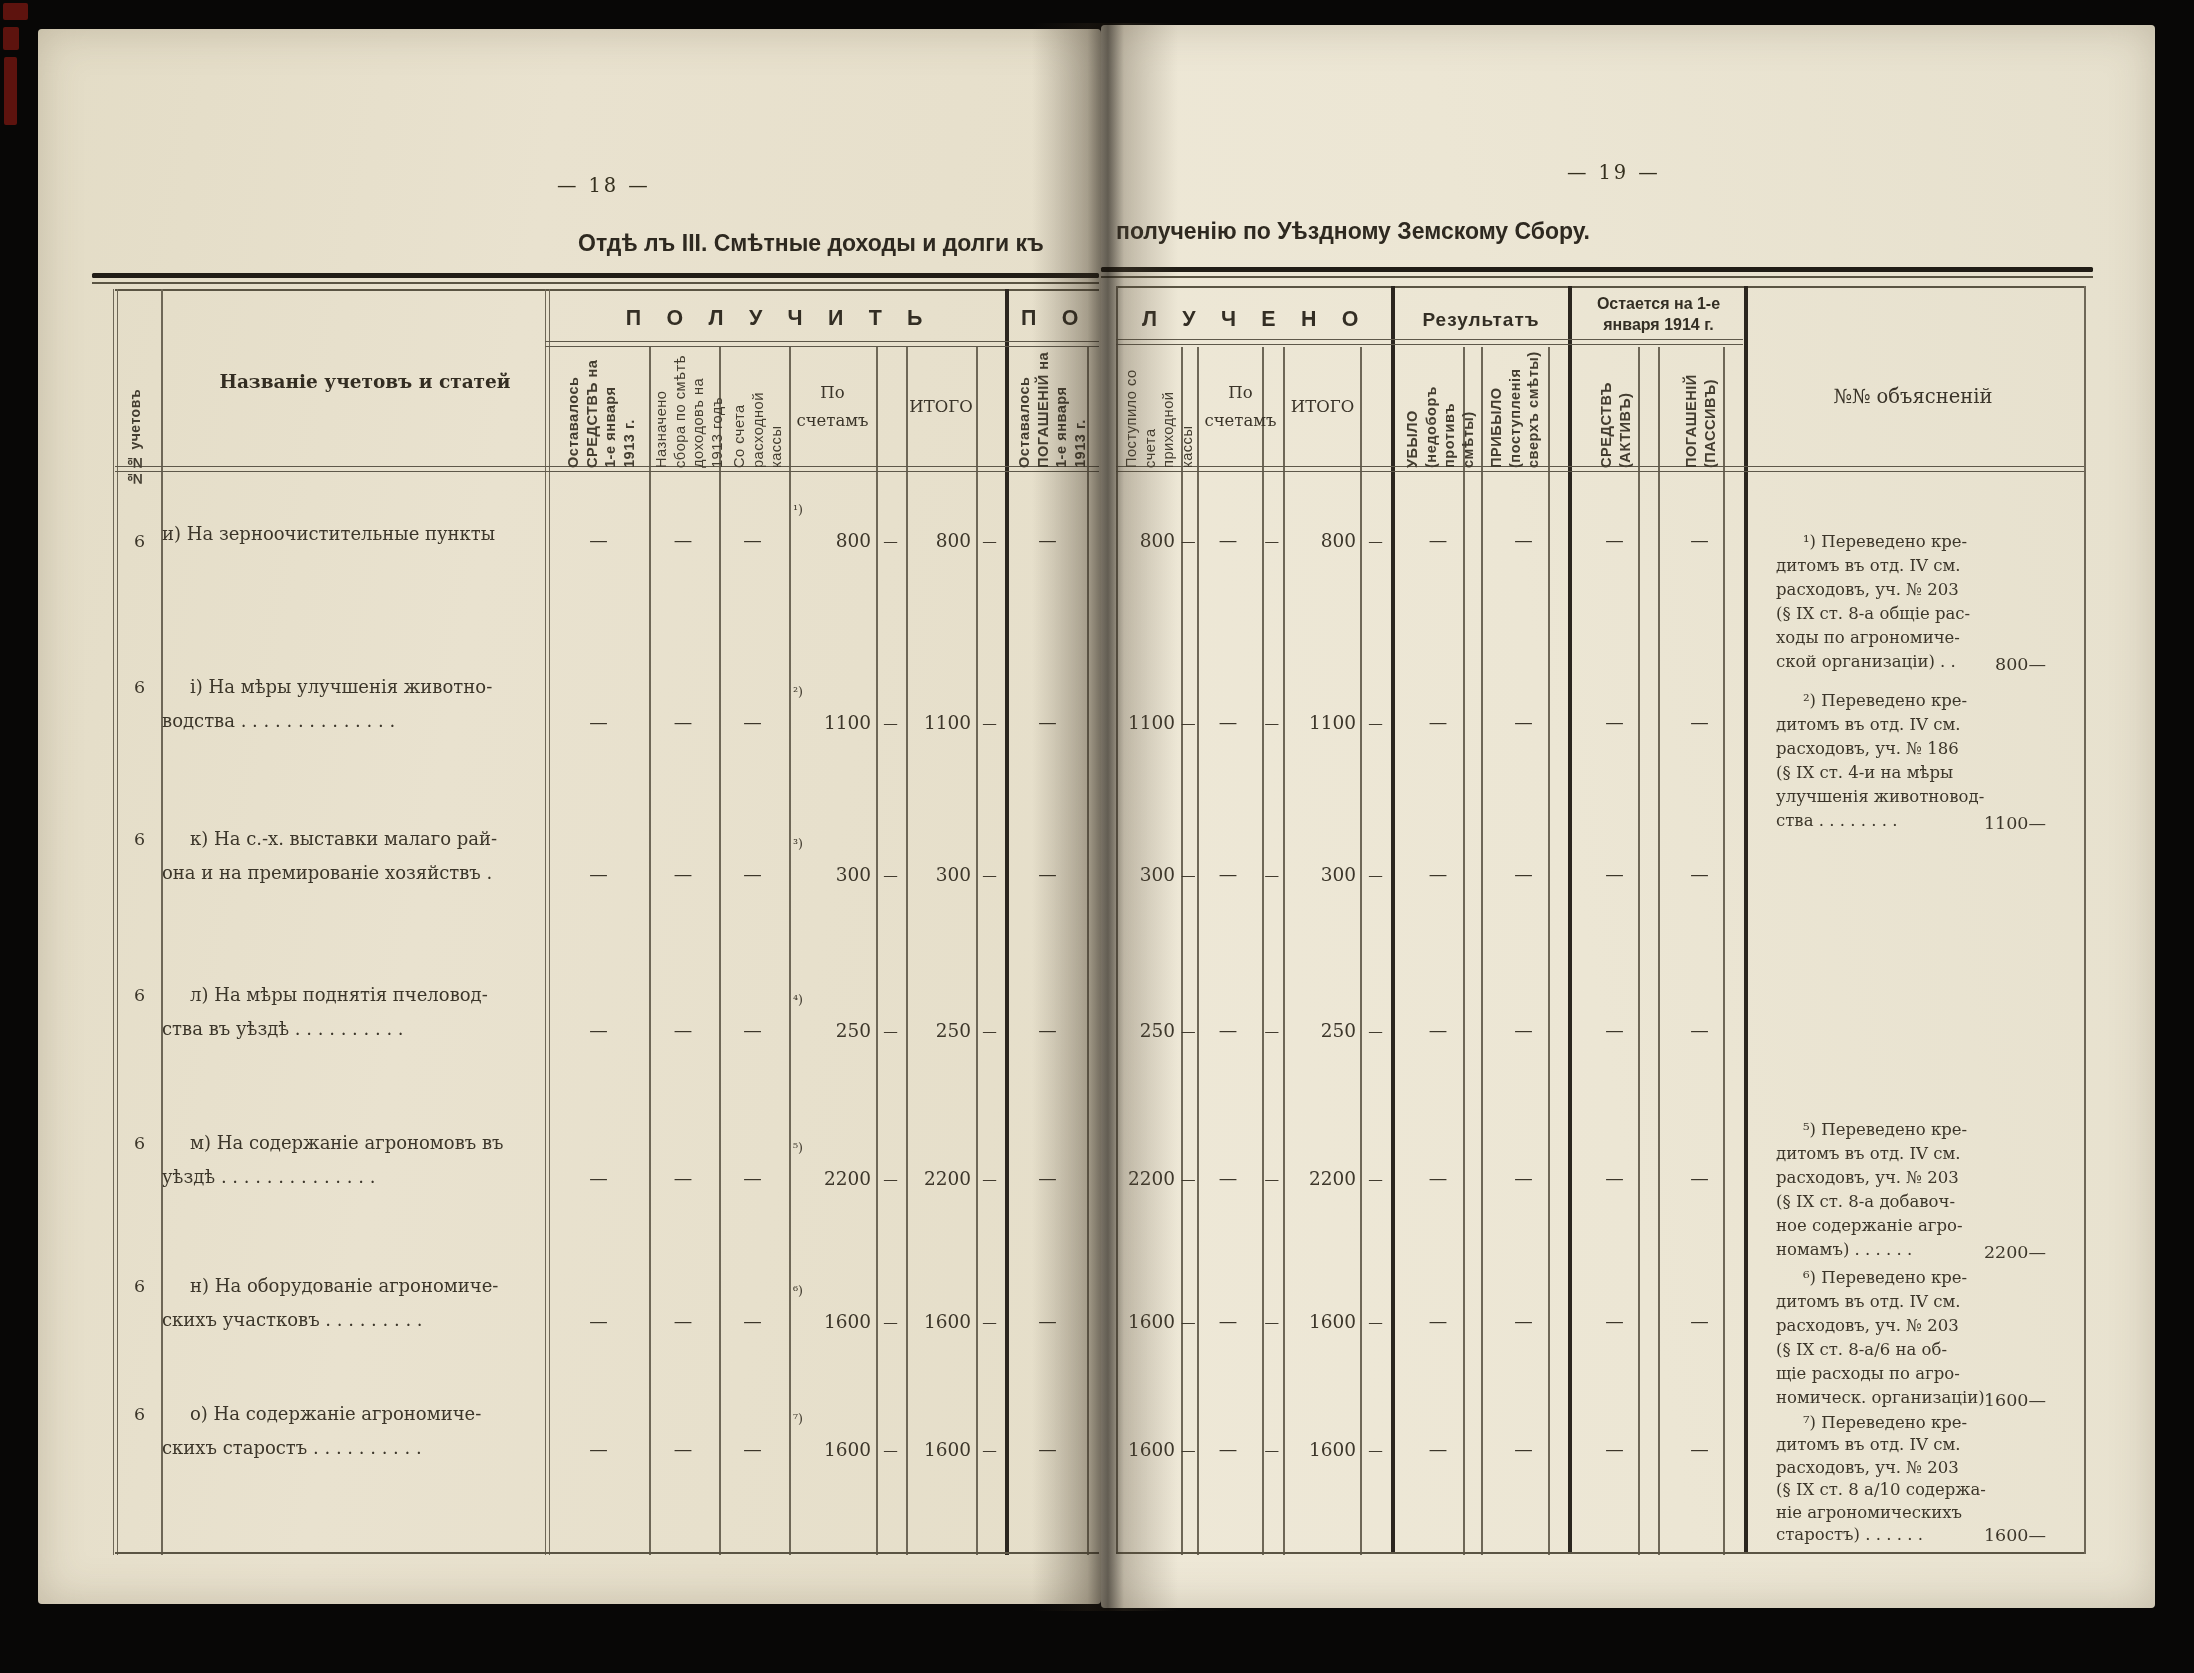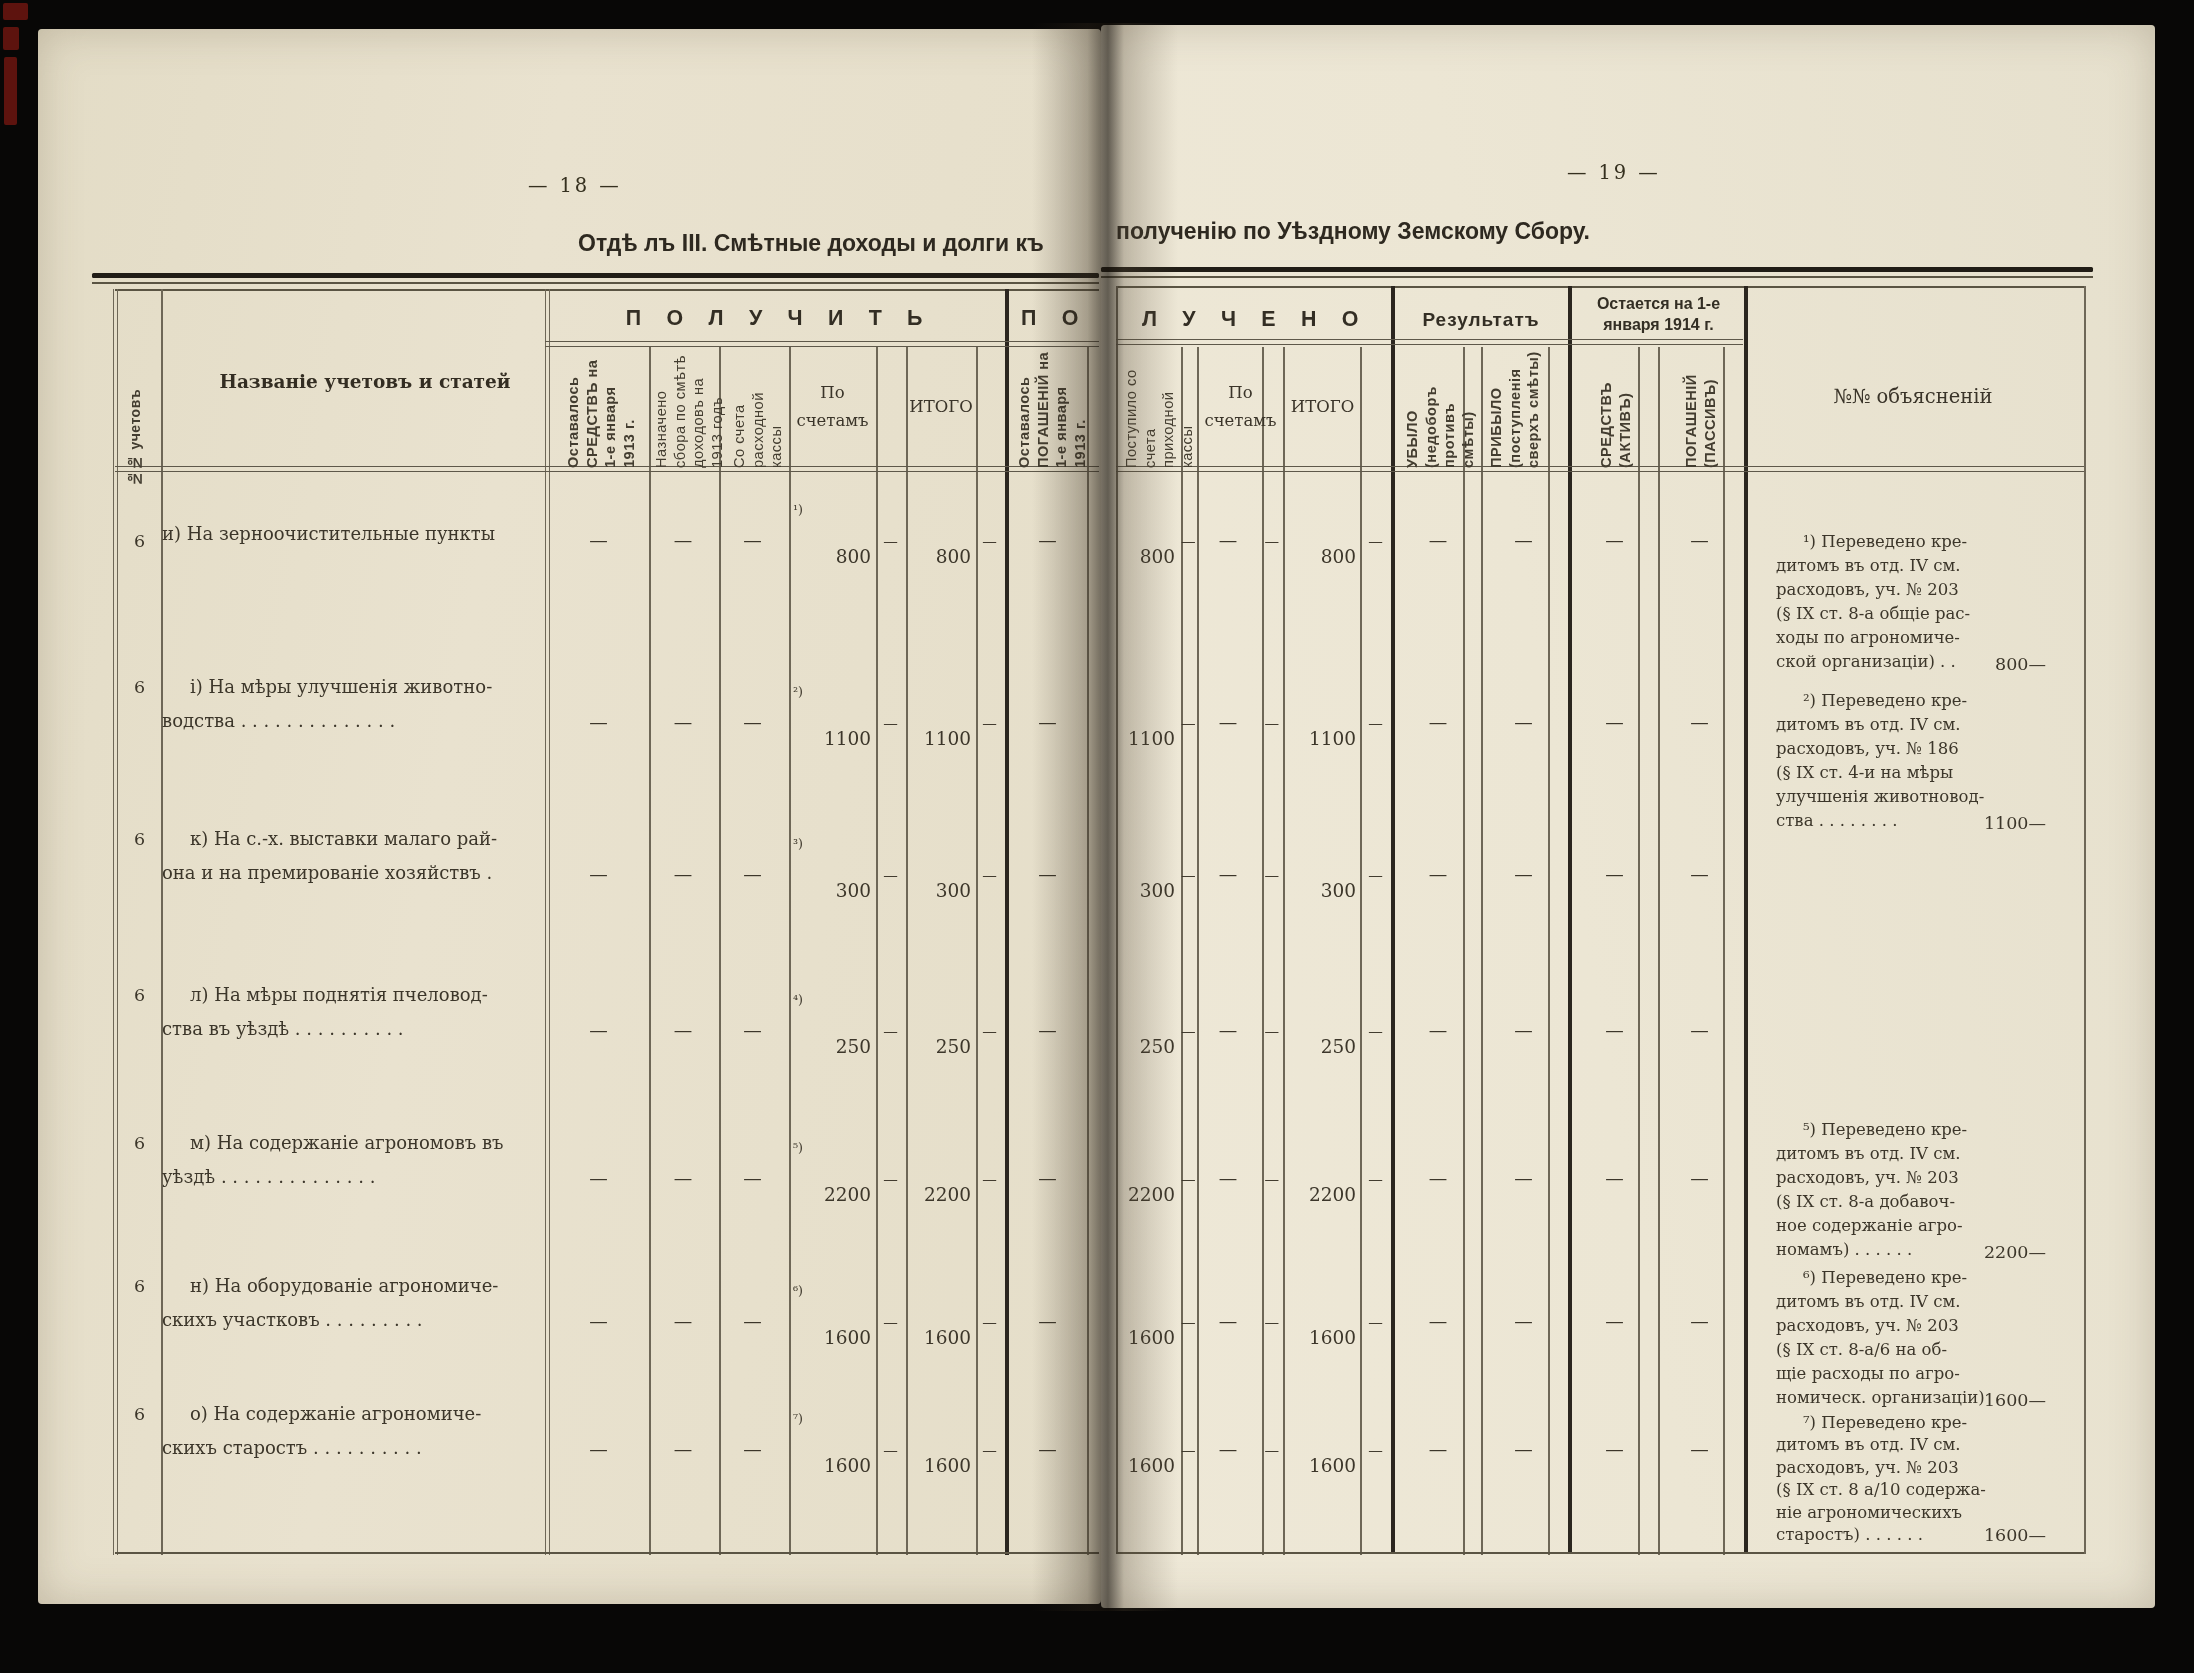--- a/index.html
+++ b/index.html
@@ -27,21 +27,21 @@
   .rot{position:absolute;writing-mode:vertical-rl;transform:rotate(180deg);
        font-size:14.6px;font-weight:bold;line-height:18.5px;letter-spacing:0.5px;
        font-family:"Liberation Sans","DejaVu Sans",sans-serif;color:#433d30;}
   
   .grp{position:absolute;font-family:"Liberation Sans","DejaVu Sans",sans-serif;font-weight:bold;
        font-size:21.4px;letter-spacing:9.7px;color:#332e24;text-align:center;}
   
   .row{position:absolute;left:0;width:2194px;height:0;}
   .cell{position:absolute;top:-13px;height:26px;line-height:26px;font-size:18.5px;color:#3c362a;}
   .d{text-align:center;}
-  .vr{text-align:right;margin-top:16px;}
+  .vr{text-align:right;}
   .kop{font-size:14.6px;text-align:center;}
   .numc{left:119px;width:41px;text-align:center;font-size:17.5px;}
   .nm{left:162px;width:381px;font-size:18px;white-space:nowrap;}
   .nmS{top:-20.4px;}
   .nm1{top:-49px;text-indent:28px;}
   .nm2{top:-14.6px;}
   .mk{left:793px;width:44px;top:-38px;font-size:12.7px;height:14.6px;line-height:14.6px;}
   .c3{left:551px;width:95px;}  .c4{left:650px;width:66px;}  .c5{left:720px;width:65px;}
   .c6r{left:789px;width:82px;} .c6k{left:877px;width:27px;}
   .c7r{left:908px;width:63px;} .c7k{left:977px;width:25px;}
@@ -66,21 +66,21 @@
 
 <div id="canvas">
 
   <div class="page" id="pageL"></div>
   <div class="page" id="pageR"></div>
 
   <div class="spine" style="left:2.9px;top:2.9px;width:25px;height:17.5px;"></div>
   <div class="spine" style="left:2.9px;top:27px;width:16.5px;height:23.4px;"></div>
   <div class="spine" style="left:3.9px;top:57px;width:12.7px;height:68px;"></div>
 
-  <div class="t pgnum" style="left:528px;top:174px;">— 18 —</div>
+  <div class="t pgnum" style="left:557px;top:174px;">— 18 —</div>
   <div class="t pgnum" style="left:1558px;top:161px;margin-left:9px;">— 19 —</div>
 
   <div class="t title" style="left:578px;top:230px;">Отдѣ лъ III. Смѣтные доходы и долги къ</div>
   <div class="t title" style="left:1116px;top:218px;">полученію по Уѣздному Земскому Сбору.</div>
 
   <div class="hlk" style="left:92px;top:273px;width:1007px;"></div>
   <div class="hl" style="left:92px;top:282px;width:1007px;"></div>
   <div class="hlk" style="left:1101px;top:267px;width:992px;"></div>
   <div class="hl" style="left:1101px;top:276px;width:992px;"></div>
 

